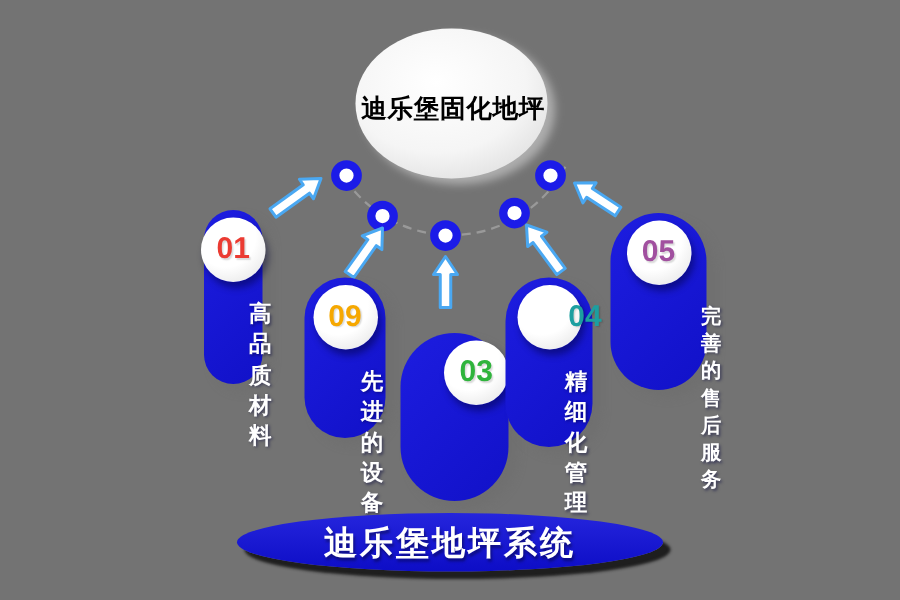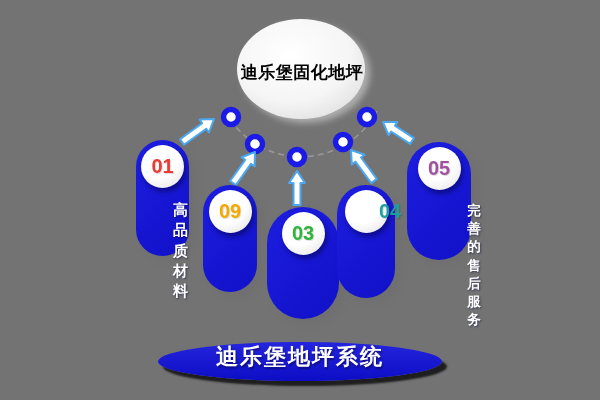--- a/index.html
+++ b/index.html
@@ -33,21 +33,21 @@
   .pill-label{
     margin-top:12px;color:#ffffff;font-weight:bold;font-size:15px;line-height:1.35;
     text-align:center;white-space:pre-line;text-shadow:1px 1px 2px rgba(0,0,60,0.5);margin-left:36px;
   }
   .pill-05 .pill-label{font-size:13.5px;padding-left:34px;}
 
   .banner{
     position:absolute;left:158px;top:342px;width:284px;height:39px;border-radius:50%;
     background:linear-gradient(180deg,#2525dd 0%,#0d0dc6 100%);
     box-shadow:5px 5px 2px rgba(15,15,15,0.85);
-    display:flex;justify-content:center;
+    display:flex;align-items:center;justify-content:center;
   }
   .banner-label{
     color:#fff;font-size:22px;font-weight:bold;letter-spacing:2px;
     text-shadow:1px 2px 2px rgba(0,0,0,0.4);
   }
 </style>
 </head>
 <body>
 
 <div class="canvas">
@@ -76,44 +76,48 @@
 
     <polygon class="arrow" points="184,144.8 206.3,128.8 209,132.5 214,119 199.6,119.5 202.2,123.2 180,139.2"></polygon>
     <polygon class="arrow" points="235.9,185 250.9,163.8 254.6,166.4 255,152 241.5,157.2 245.2,159.8 230.1,181"></polygon>
     <polygon class="arrow" points="300.5,205 300.5,183 305,183 297,171 289,183 293.5,183 293.5,205"></polygon>
     <polygon class="arrow" points="376.8,178.9 361,157.5 364.6,154.8 351,150 351.8,164.4 355.4,161.7 371.2,183.1"></polygon>
     <polygon class="arrow" points="413.9,138.1 394.9,125.7 397.4,121.9 383,122 388.6,135.3 391.1,131.5 410.1,143.9"></polygon>
   </svg>
 
   <div class="center-title">迪乐堡固化地坪</div>
 
-  <div class="pill pill-01" style="left:136px;top:140px;width:53px;height:116px;">
+  <div class="pill pill-01" style="left:136px;top:140px;width:39px;height:116px;">
     <div class="pill-circle">
       <span class="pill-num" style="color: rgb(235, 59, 50);">01</span>
     </div>
     <div class="pill-label">高品质
 材料</div>
   </div>
 
   <div class="pill pill-02" style="left:203px;top:185px;width:54px;height:107px;">
     <div class="pill-circle">
       <span class="pill-num" style="color: rgb(246, 168, 0);">09</span>
     </div>
+    <div class="pill-label">先进的
+设备</div>
   </div>
 
-  <div class="pill pill-03" style="left:267px;top:207px;width:72px;height:112px;">
+  <div class="pill pill-03" style="left:267px;top:222px;width:72px;height:112px;align-items:flex-end;">
     <div class="pill-circle">
       <span class="pill-num" style="color: rgb(47, 180, 60);">03</span>
     </div>
   </div>
 
   <div class="pill pill-04" style="left:337px;top:185px;width:58px;height:113px;">
     <div class="pill-circle">
       <span class="pill-num" style="color: rgb(28, 159, 160); margin-left: 48px;">04</span>
     </div>
+    <div class="pill-label">精细化
+管理</div>
   </div>
 
   <div class="pill pill-05" style="left:407px;top:142px;width:64px;height:118px;">
     <div class="pill-circle">
       <span class="pill-num" style="color: rgb(161, 80, 159);">05</span>
     </div>
     <div class="pill-label">完善的
 售后服务</div>
   </div>
 

